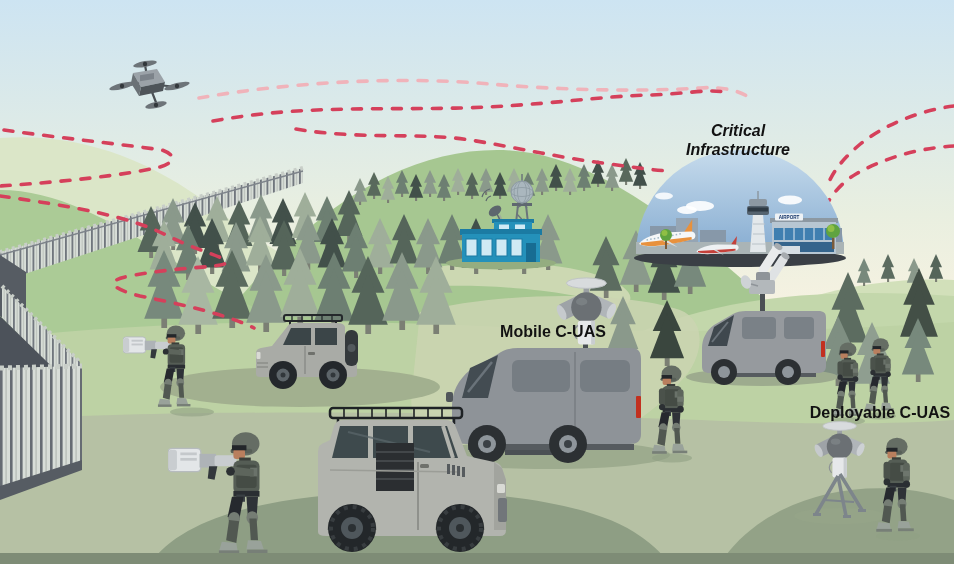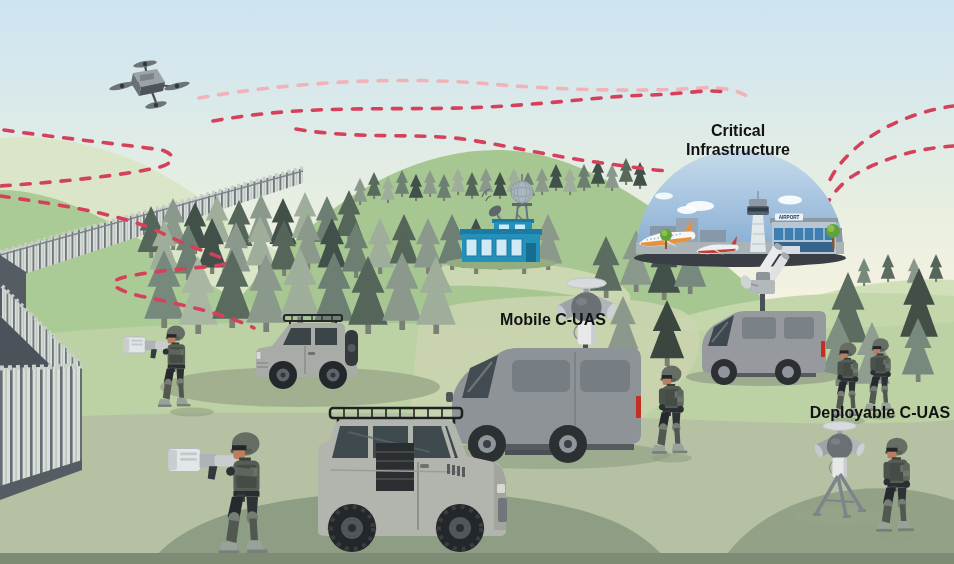--- a/index.html
+++ b/index.html
@@ -11,21 +11,21 @@
   html,body{margin:0;padding:0;background:#ffffff;}
   .scene{
     position:relative;width:954px;height:564px;overflow:hidden;
     font-family:"Liberation Sans",sans-serif;
   }
   .scene svg{display:block;position:absolute;left:0;top:0;}
   .label{
     position:absolute;font-weight:bold;font-size:16px;line-height:19px;
     color:var(--label-text);text-align:center;white-space:nowrap;
   }
-  .label.two-line{white-space:normal;}
+  .label.two-line{white-space:normal;font-style:italic;}
 </style>
 </head>
 <body>
 
 <div class="scene">
 <svg width="954" height="564" viewBox="0 0 954 564">
   <defs>
     <linearGradient id="skyG" x1="0" y1="0" x2="0" y2="1">
       <stop offset="0" stop-color="#cde4f2"></stop>
       <stop offset="0.38" stop-color="#e9efe0"></stop>
@@ -501,15 +501,15 @@
   <g>
     <ellipse cx="258" cy="558" rx="30" ry="5.5" fill="#87987c" opacity="0.6"></ellipse>
     <use href="#jammer" x="168" y="447" width="74" height="35.6"></use>
     <use href="#soldier-aim" x="216" y="430" width="63.8" height="133.4"></use>
   </g>
 
   <rect x="0" y="553" width="954" height="11" fill="#7e8c76"></rect>
 </svg>
 
 <div class="label two-line" style="left:662px;top:121px;width:152px"><span>Critical</span><br><span>Infrastructure</span></div>
-<div class="label" style="left:468px;top:310px;width:170px">Mobile C-UAS</div>
+<div class="label" style="left:468px;top:322px;width:170px">Mobile C-UAS</div>
 <div class="label" style="left:801px;top:403px;width:158px">Deployable C-UAS</div>
 </div>
 
 </body></html>

